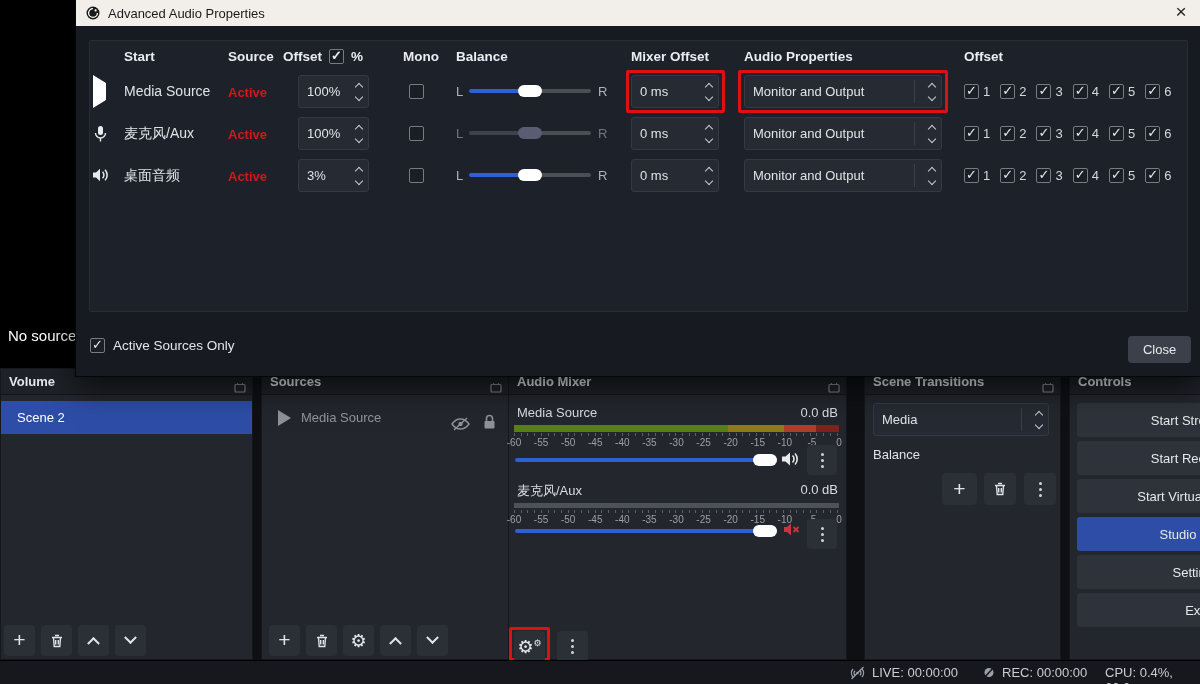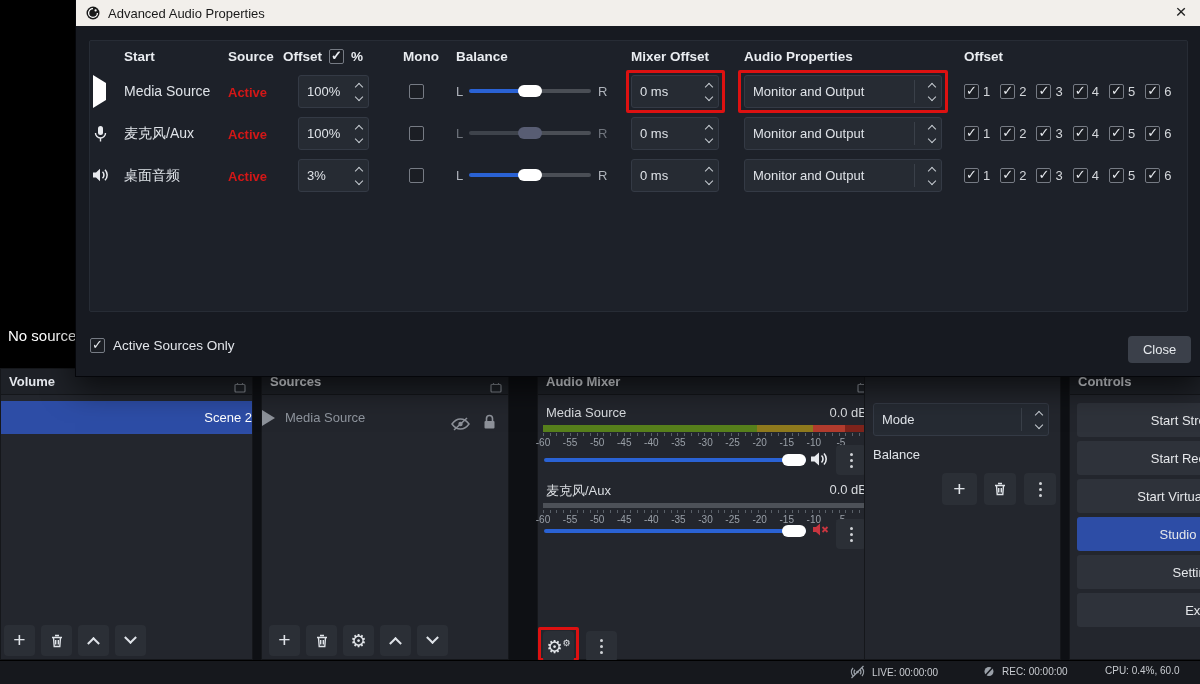--- a/index.html
+++ b/index.html
@@ -11,21 +11,21 @@
   
   .preview { left:0; top:0; width:1200px; height:368px; background:#000; }
   .no-source { left:8px; top:327px; color:#ffffff; font-size:15px; }
   .docks { left:0; top:368px; width:1200px; height:292px; background:#0e1014; }
   .panel { position:absolute; top:0; height:292px; background:#23262d; border:1px solid #15171b; }
   .panel-header { position:relative; height:26px; background:#1e2127; border-bottom:1px solid #14161a;
     color:#e4e7ec; font-size:13px; font-weight:bold; line-height:26px; padding:0 8px; }
   .dock-icon { position:absolute; right:6px; top:7px; opacity:.8; }
 
   .list-item { position:absolute; left:0; width:100%; height:33px; line-height:33px;
-    color:#dfe3e8; font-size:13px; padding-left:0;text-align:right; }
+    color:#dfe3e8; font-size:13px; padding-left:16px; }
   .selected { background:#2d4da6; color:#fff; }
 
   .toolbar { position:absolute; left:3px; bottom:3px; display:flex; gap:6px; }
   .tb-btn { width:31px; height:31px; background:#2b2f36; border-radius:4px; display:flex;
     align-items:center; justify-content:center; color:#dfe3e8; }
   .tb-btn .plus { font-size:21px; line-height:1; margin-top:-2px; }
   .gearchar { font-size:18px; line-height:1; color:#e3e6ea; }
   .chv { display:inline-block; width:9px; height:9px; border-left:2px solid #dfe3e8; border-top:2px solid #dfe3e8; }
   .chv.up { transform:rotate(45deg) translate(2px,2px); }
   .chv.down { transform:rotate(-135deg) translate(2px,2px); }
@@ -46,21 +46,21 @@
   .mix-track { position:absolute; left:0; right:0; top:4px; height:4px; border-radius:2px; background:#2a62d4; }
   .mix-handle { position:absolute; right:0; top:0; width:24px; height:12px; border-radius:6px; background:#fff; }
 
   
   .ctl-btn { position:relative; margin:0 0 4px 7px; width:238px; height:34px; background:#2e323a;
     border-radius:3px; color:#e6e8eb; font-size:13px; display:flex; align-items:center; justify-content:center; }
   .ctl-btn.active { background:#2d4da6; }
 
   
   .statusbar { left:0; top:660px; width:1200px; height:24px; background:#16181d; border-top:1px solid #000;
-    color:#c9ccd1; font-size:10px; }
+    color:#c9ccd1; font-size:13px; }
   .status-item { position:absolute; top:4px; display:flex; align-items:center; gap:6px; }
 
   
   .dialog { left:75px; top:0; width:1125px; height:377px; background:#171a21;
     box-shadow:0 10px 30px rgba(0,0,0,.65); border-left:1px solid #05060a; border-bottom:1px solid #05060a; }
   .titlebar { position:absolute; left:0; top:0; width:100%; height:26px; background:#f2efeb;
     display:flex; align-items:center; padding:0 10px; gap:8px; }
   .titlebar .t { color:#1a1a1a; font-size:13px; }
   .title-close { position:absolute; right:8px; top:0; width:22px; height:26px; color:#222;
     font-size:19px; line-height:24px; text-align:center; }
@@ -184,21 +184,21 @@
           </div>
         <div class="tb-btn">
             <span class="chv up"></span>
           </div>
         <div class="tb-btn">
             <span class="chv down"></span>
           </div>
       </div>
     </div>
 
-    <div class="panel" style="left:537px;width:339px;">
+    <div class="panel" style="left:508px;width:339px;">
       <div class="panel-header">
         <span>Audio Mixer</span>
         <span class="dock-icon">
           <svg width="12" height="11" viewBox="0 0 12 11">
               <rect x="1" y="2.5" width="10" height="7.5" rx="1" fill="none" stroke="#9aa0a8" stroke-width="1.2"></rect>
               <path d="M3.5 2.5V1M8.5 2.5V1" stroke="#9aa0a8" stroke-width="1.2"></path>
             </svg>
         </span>
       </div>
 
@@ -283,22 +283,31 @@
       <div class="tb-btn" style="position:absolute;left:48px;top:262px;">
         <span class="dots">
             <i></i>
             <i></i>
             <i></i>
           </span>
       </div>
     </div>
 
     <div class="panel" style="left:864px;width:197px;">
+      <div class="panel-header">
+        <span>Scene Transitions</span>
+        <span class="dock-icon">
+          <svg width="12" height="11" viewBox="0 0 12 11">
+              <rect x="1" y="2.5" width="10" height="7.5" rx="1" fill="none" stroke="#9aa0a8" stroke-width="1.2"></rect>
+              <path d="M3.5 2.5V1M8.5 2.5V1" stroke="#9aa0a8" stroke-width="1.2"></path>
+            </svg>
+        </span>
+      </div>
       <div class="fld" style="left:8px;top:34px;width:176px;">
-        <span>Mode</span>
+        <span>Media</span>
         <span class="combo-sep"></span>
         <span class="spin">
             <span class="schv up"></span>
             <span class="schv down"></span>
           </span>
       </div>
       <div style="position:absolute;left:8px;top:78px;color:#dfe3e8;font-size:13px;">Balance</div>
       <div class="tb-btn" style="position:absolute;left:77px;top:104px;width:35px;height:32px;">
           <span class="plus">+</span>
         </div>

